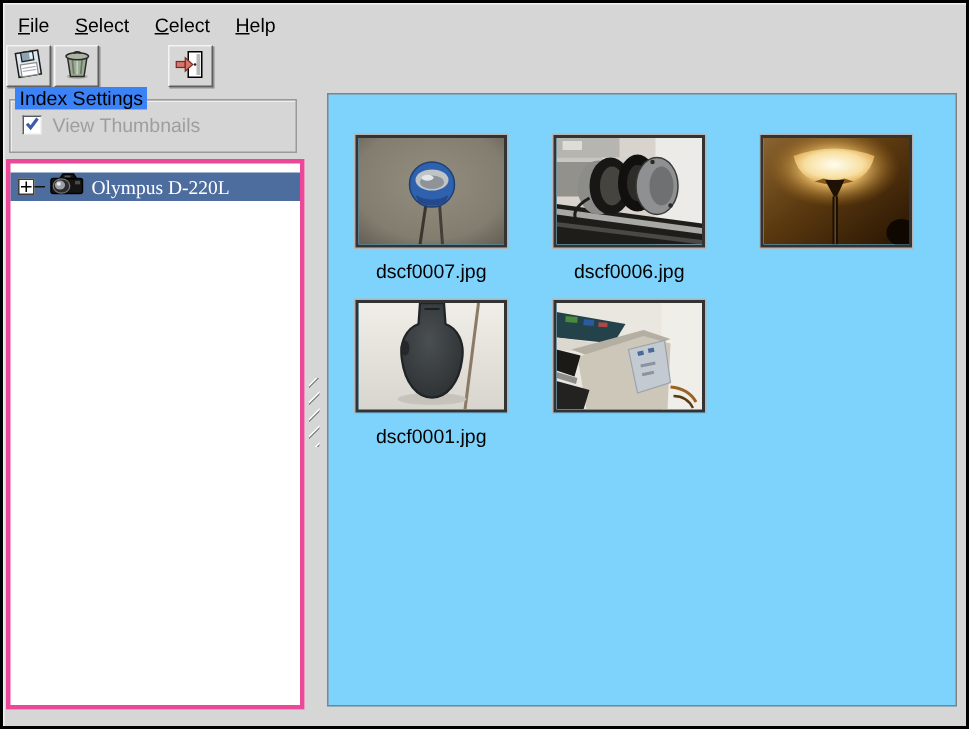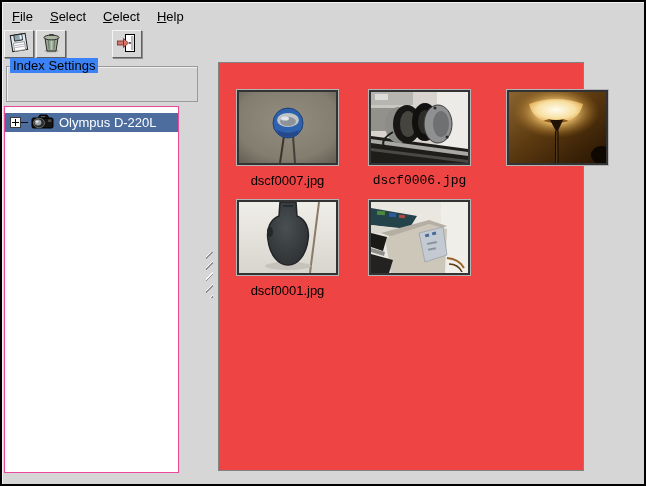--- a/index.html
+++ b/index.html
@@ -58,22 +58,22 @@
   .checkbox {
     width: 13px; height: 13px; background: #fff;
     border: 1px solid;
     border-color: #5a5a5a #e6e6e6 #e6e6e6 #5a5a5a;
     display: flex; align-items: center; justify-content: center;
   }
   .check-label { margin-left: 7px; color: #9e9e9e; }
 
   
   .tree {
-    position: absolute; left: 2px; top: 104px; width: 175px; height: 367px;
-    background: #fff; border: 1px solid #ec4899;
+    position: absolute; left: 2px; top: 104px; width: 199px; height: 367px;
+    background: #fff; border: 3px solid #ec4899; font-family: Liberation Serif, serif;
   }
   .tree-row {
     position: absolute; left: 0; top: 6px; width: 100%; height: 19px;
     background: #4c6d9d; color: #fff;
     display: flex; align-items: center;
   }
   .expander {
     width: 11px; height: 11px; margin-left: 5px;
     background: #fff; border: 1px solid #3c3c3c;
     display: flex; align-items: center; justify-content: center;
@@ -89,38 +89,38 @@
     background: repeating-linear-gradient(
       135deg,
       #d6d6d6 0px, #d6d6d6 3px,
       #f8f8f8 3px, #f8f8f8 4px,
       #8e8e8e 4px, #8e8e8e 5px,
       #d6d6d6 5px, #d6d6d6 8px);
   }
 
   
   .panel {
-    position: absolute; left: 216px; top: 60px; width: 366px; height: 409px;
-    background: #ef4444; border: 1px solid #828282;
+    position: absolute; left: 216px; top: 60px; width: 420px; height: 409px;
+    background: #7dd3fc; border: 1px solid #828282;
   }
   .thumb {
     position: absolute; width: 101px; height: 75px;
     border: 2px solid #333;
     box-shadow: 0 0 0 1px #b4b4b4;
     overflow: hidden;
   }
   .thumb svg { display: block; }
   .thumb-label {
     position: absolute; width: 141px; text-align: center;
     color: #000;
   }
   .r1 { top: 27px; }  .r1l { top: 110px; }
   .r2 { top: 137px; } .r2l { top: 220px; }
   .c1 { left: 18px; }  .c1l { left: -2px; }
-  .c2 { left: 150px; } .c2l { left: 130px; font-family: Liberation Mono, monospace; }
+  .c2 { left: 150px; } .c2l { left: 130px; }
   .c3 { left: 288px; } .c3l { left: 268px; }
 </style>
 </head>
 <body>
 
 <div class="window">
 
   <div class="menubar">
     <span class="menu-item"><span class="menu-key">F</span><span>ile</span></span>
     <span class="menu-item"><span class="menu-key">S</span><span>elect</span></span>
@@ -164,20 +164,30 @@
         <g stroke="#7a2a22" stroke-width="0.8" fill="#d4766a">
           <rect x="1.5" y="9" width="6" height="4"></rect>
           <polygon points="7.5,6.5 12.5,11 7.5,15.5"></polygon>
         </g>
       </svg>
     </span>
   </div>
 
   <div class="frame">
     <span class="frame-title">Index Settings</span>
+    <div class="check-row">
+      <span class="checkbox">
+        <span>
+          <svg width="11" height="11" viewBox="0 0 11 11">
+            <polyline points="2,5.5 4.4,8.2 9,2" fill="none" stroke="#3b5ca8" stroke-width="2.1"></polyline>
+          </svg>
+        </span>
+      </span>
+      <span class="check-label">View Thumbnails</span>
+    </div>
   </div>
 
   <div class="tree">
     <div class="tree-row">
       <span class="expander">
         <svg width="9" height="9" viewBox="0 0 9 9">
           <line x1="1" y1="4.5" x2="8" y2="4.5" stroke="#000" stroke-width="1"></line>
           <line x1="4.5" y1="1" x2="4.5" y2="8" stroke="#000" stroke-width="1"></line>
         </svg>
       </span>

